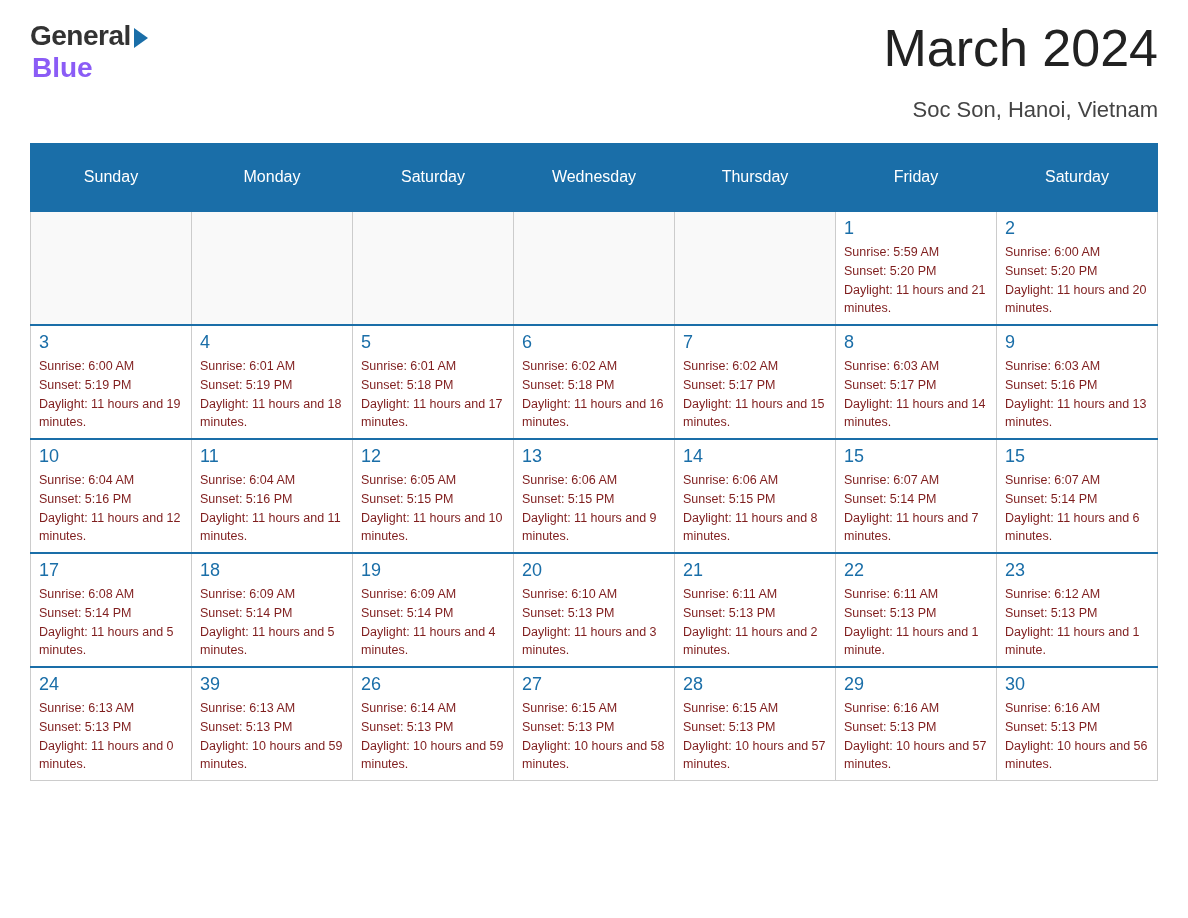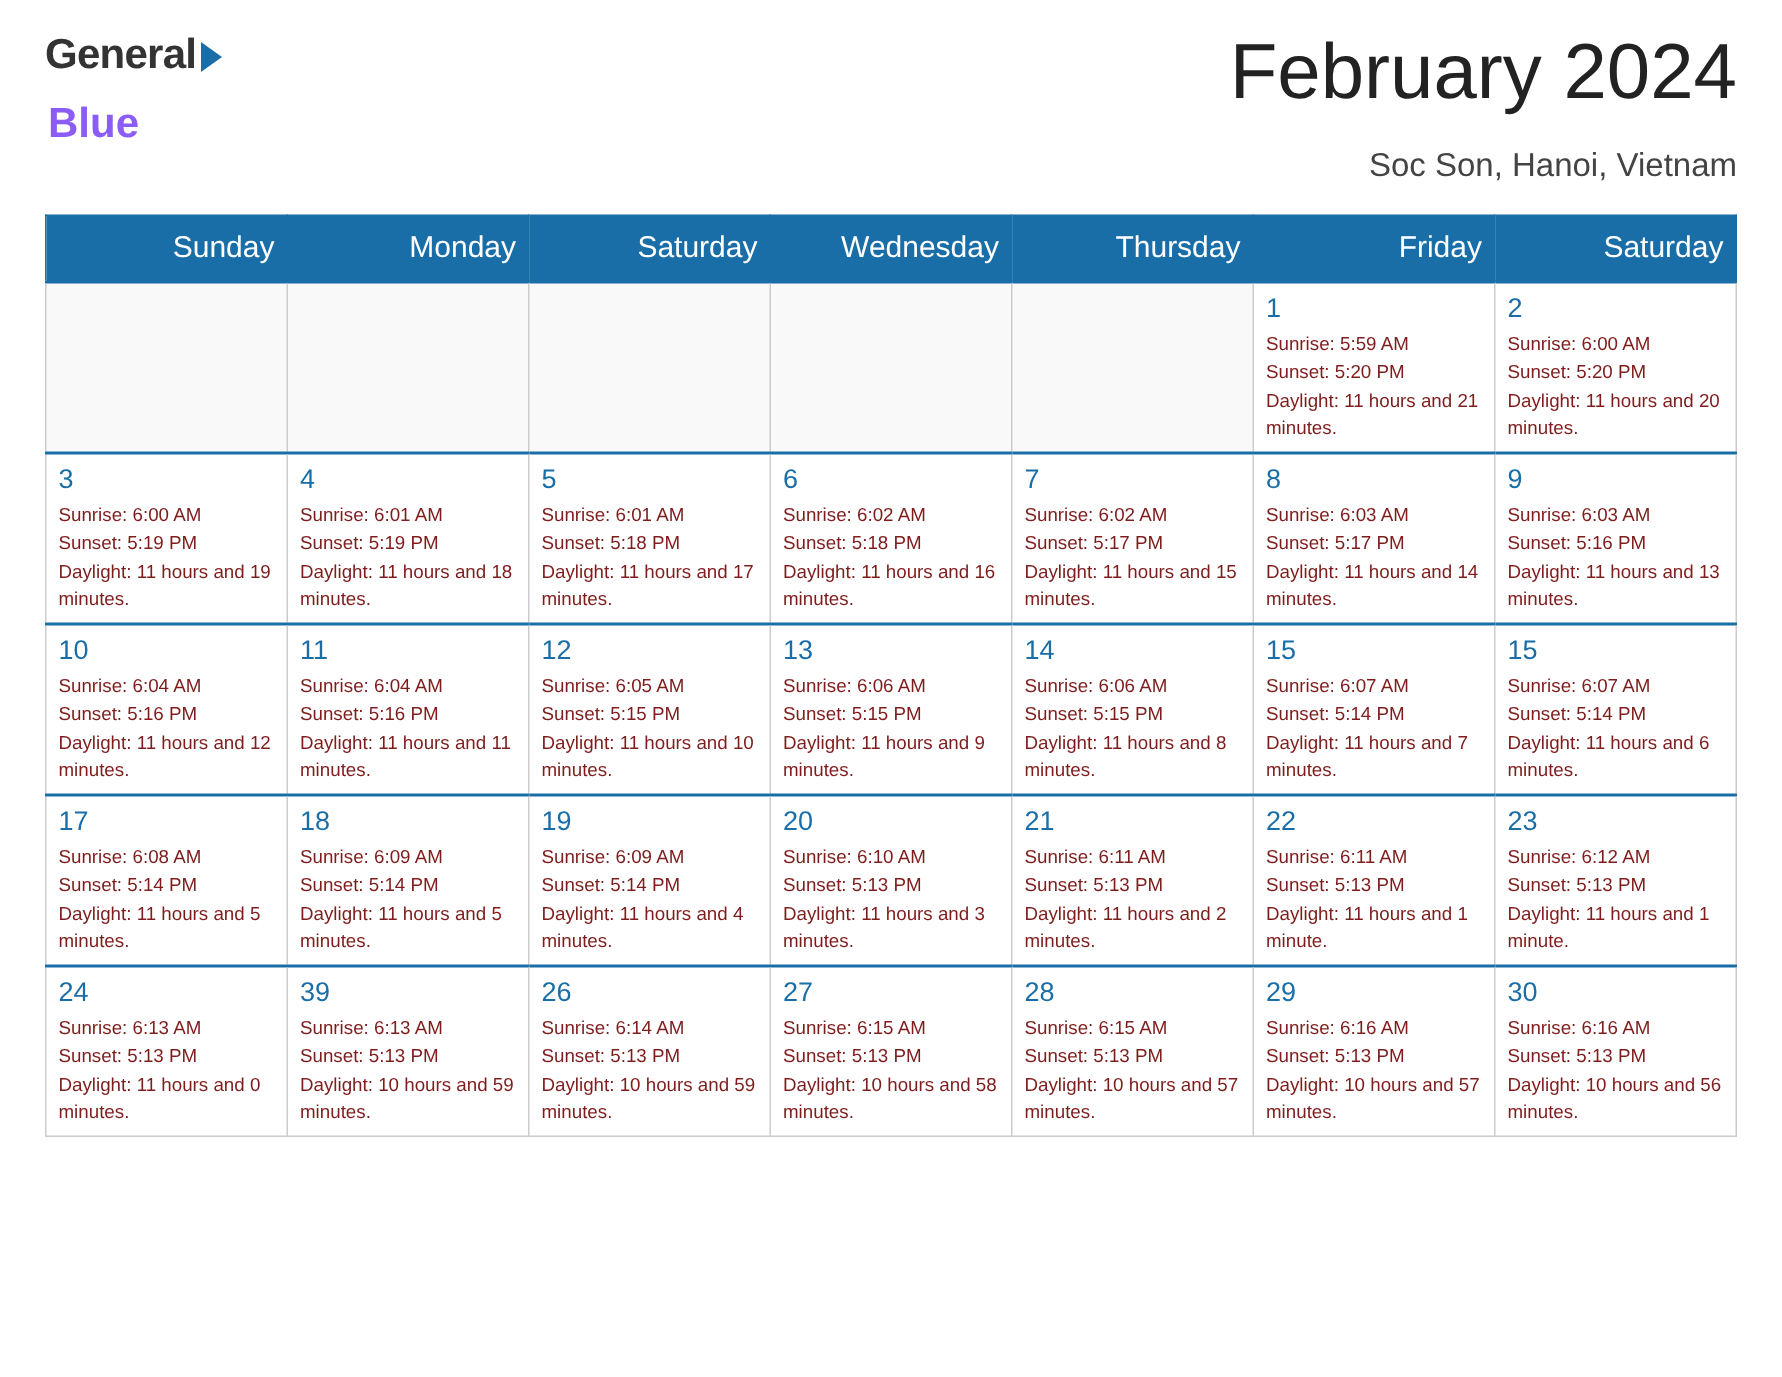--- a/index.html
+++ b/index.html
@@ -13,21 +13,20 @@
     .header {
       display: flex;
       justify-content: space-between;
       align-items: flex-start;
       margin-bottom: 20px;
     }
     .logo {
       display: flex;
       flex-direction: column;
       align-items: flex-start;
-      gap: 14px;
     }
     .logo-top {
       display: flex;
       align-items: center;
     }
     .logo-general {
       font-size: 28px;
       font-weight: bold;
       color: #333;
       letter-spacing: -0.5px;
@@ -62,24 +61,24 @@
       margin-top: 20px;
     }
     .calendar {
       width: 100%;
       border-collapse: collapse;
       border: 1px solid #999;
     }
     .calendar th {
       background-color: #1a6ea8;
       color: #fff;
-      padding: 10px 8px;
-      font-size: 20px;
+      padding: 24px 8px;
+      font-size: 16px;
       font-weight: normal;
-      text-align: right;
+      text-align: center;
       border: 1px solid #1a6ea8;
     }
     .calendar td {
       vertical-align: top;
       padding: 6px 8px;
       border: 1px solid #ccc;
       width: 14.28%;
       min-height: 100px;
       font-size: 13px;
       color: #333;
@@ -108,21 +107,21 @@
 
 <div class="header">
   <div class="logo">
     <div class="logo-top">
       <span class="logo-general">General</span>
       <div class="logo-arrow"></div>
     </div>
     <span class="logo-blue">Blue</span>
   </div>
   <div class="title-section">
-    <div class="month-title">February 2024</div>
+    <div class="month-title">March 2024</div>
     <div class="subtitle">Soc Son, Hanoi, Vietnam</div>
   </div>
 </div>
 
 <table class="calendar">
   <thead>
     <tr>
     <th>Sunday</th>
         <th>Monday</th>
         <th>Saturday</th>

